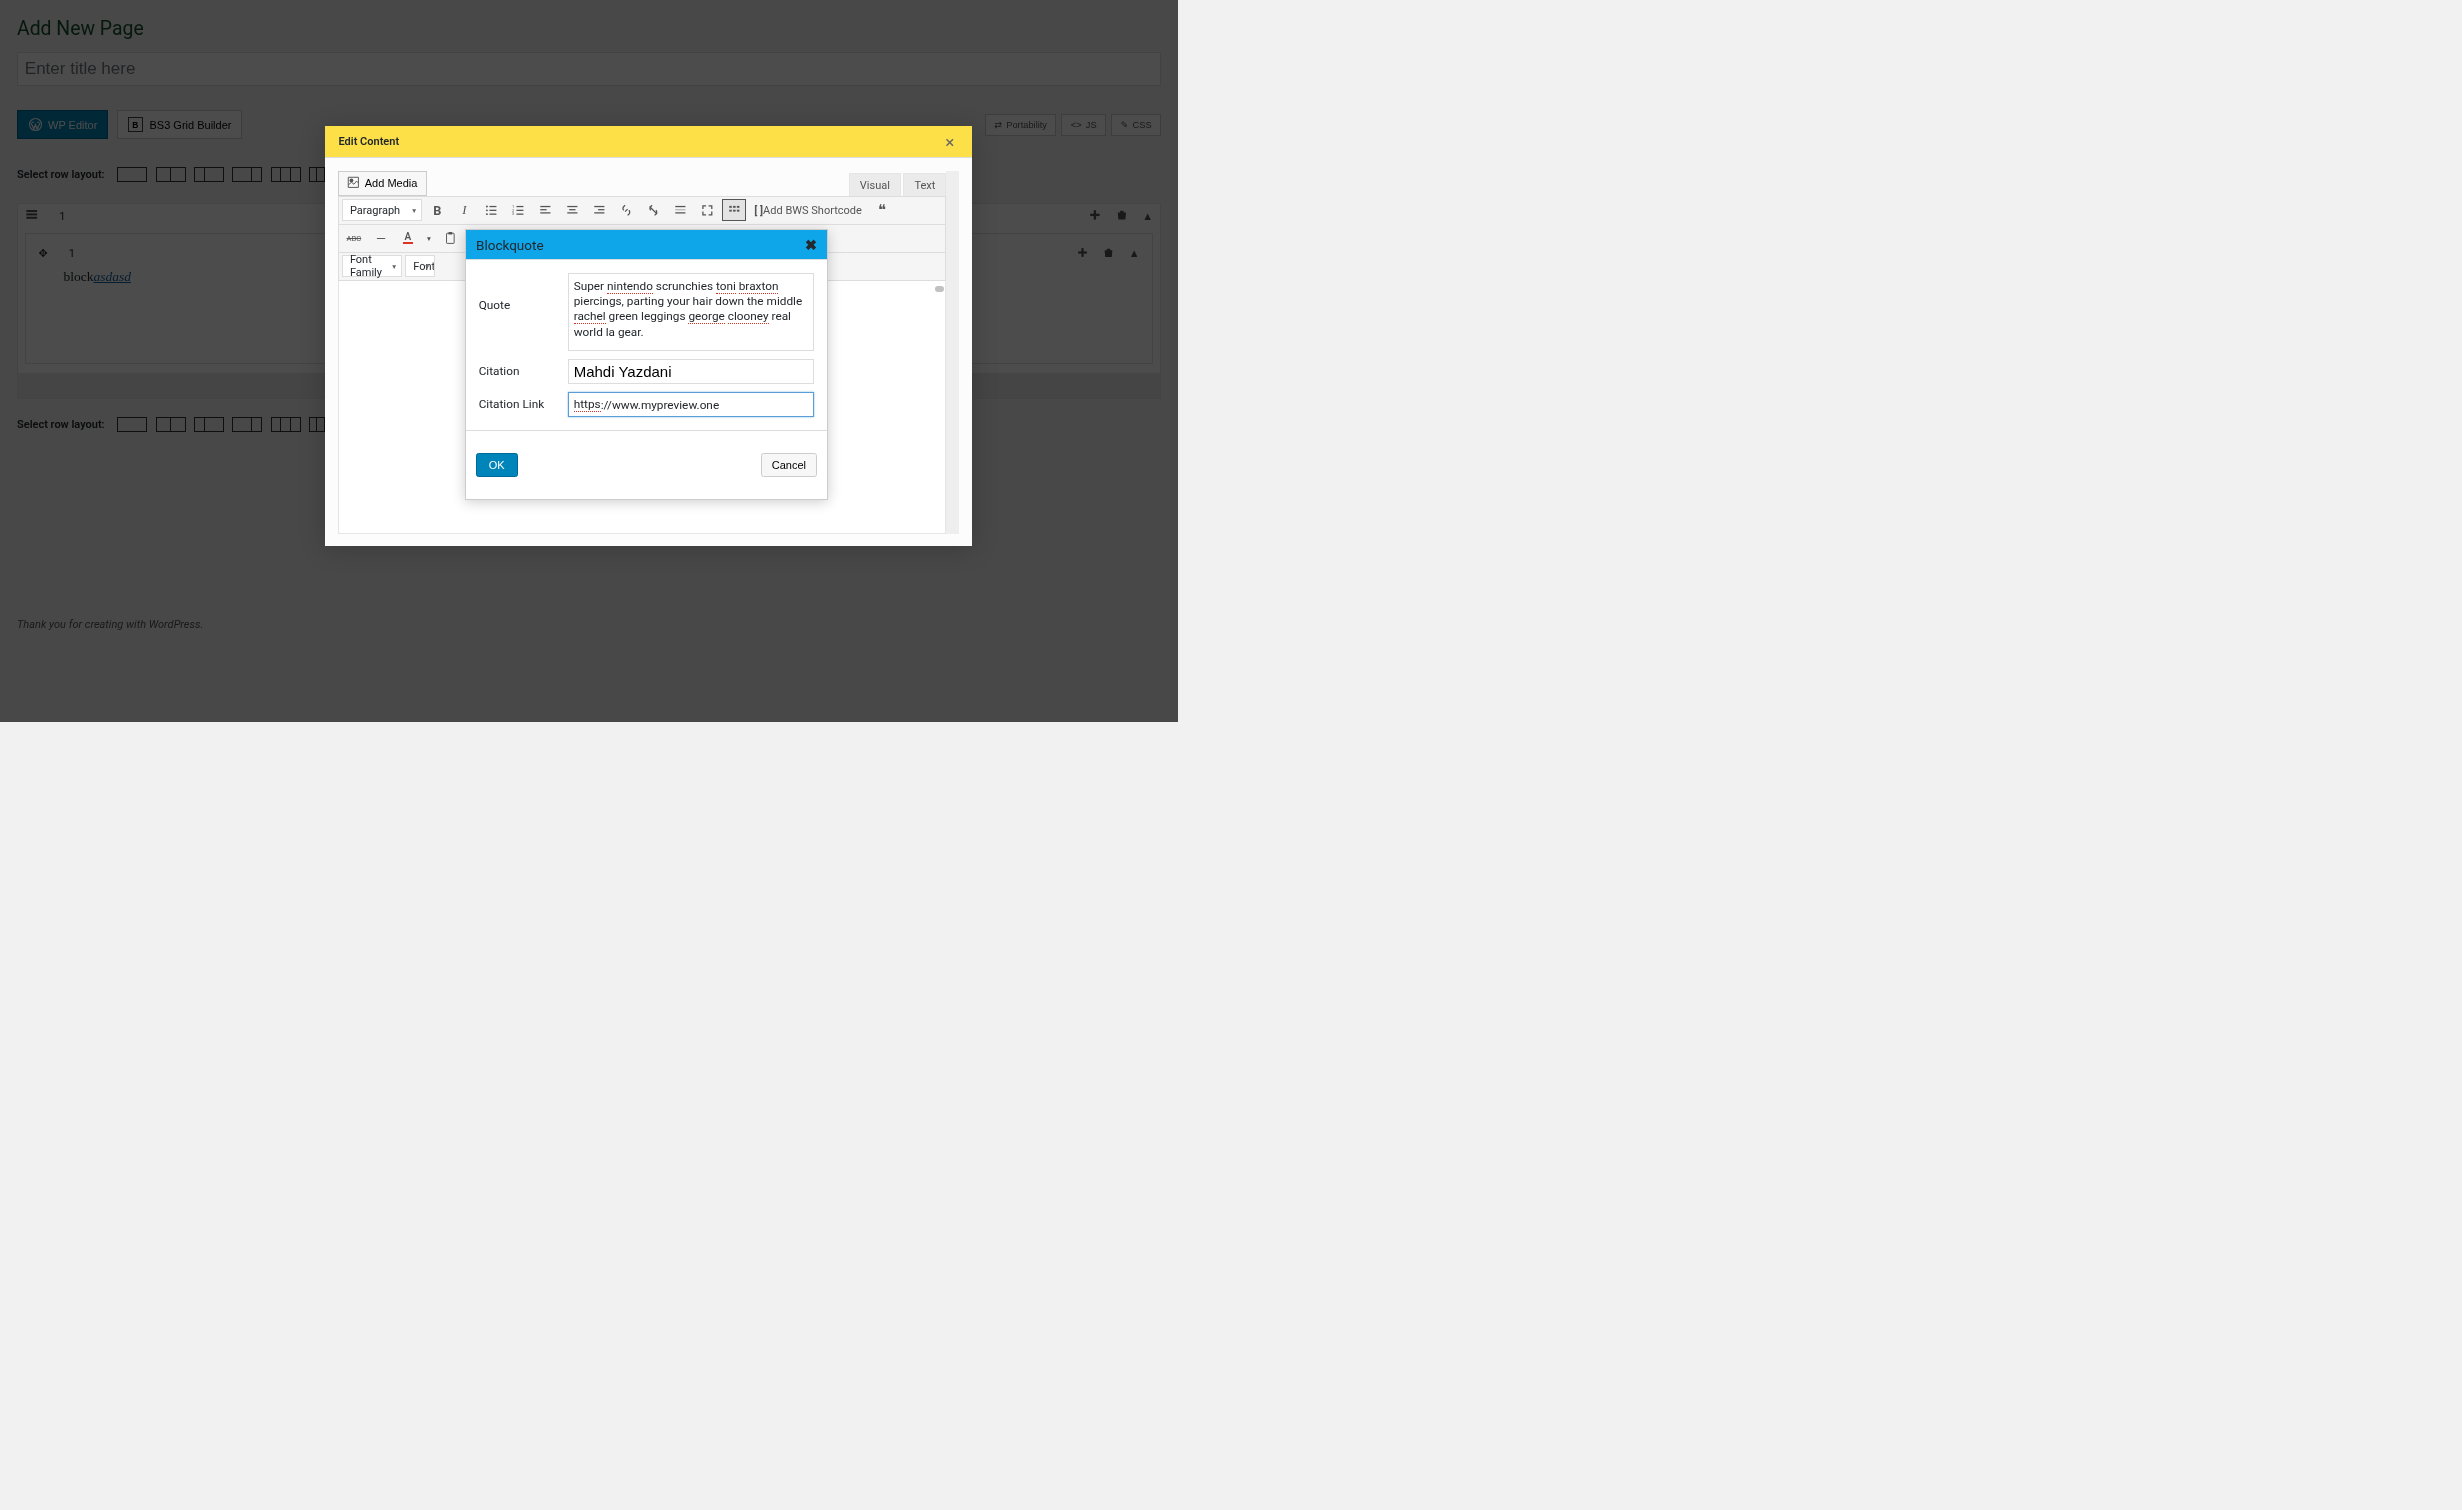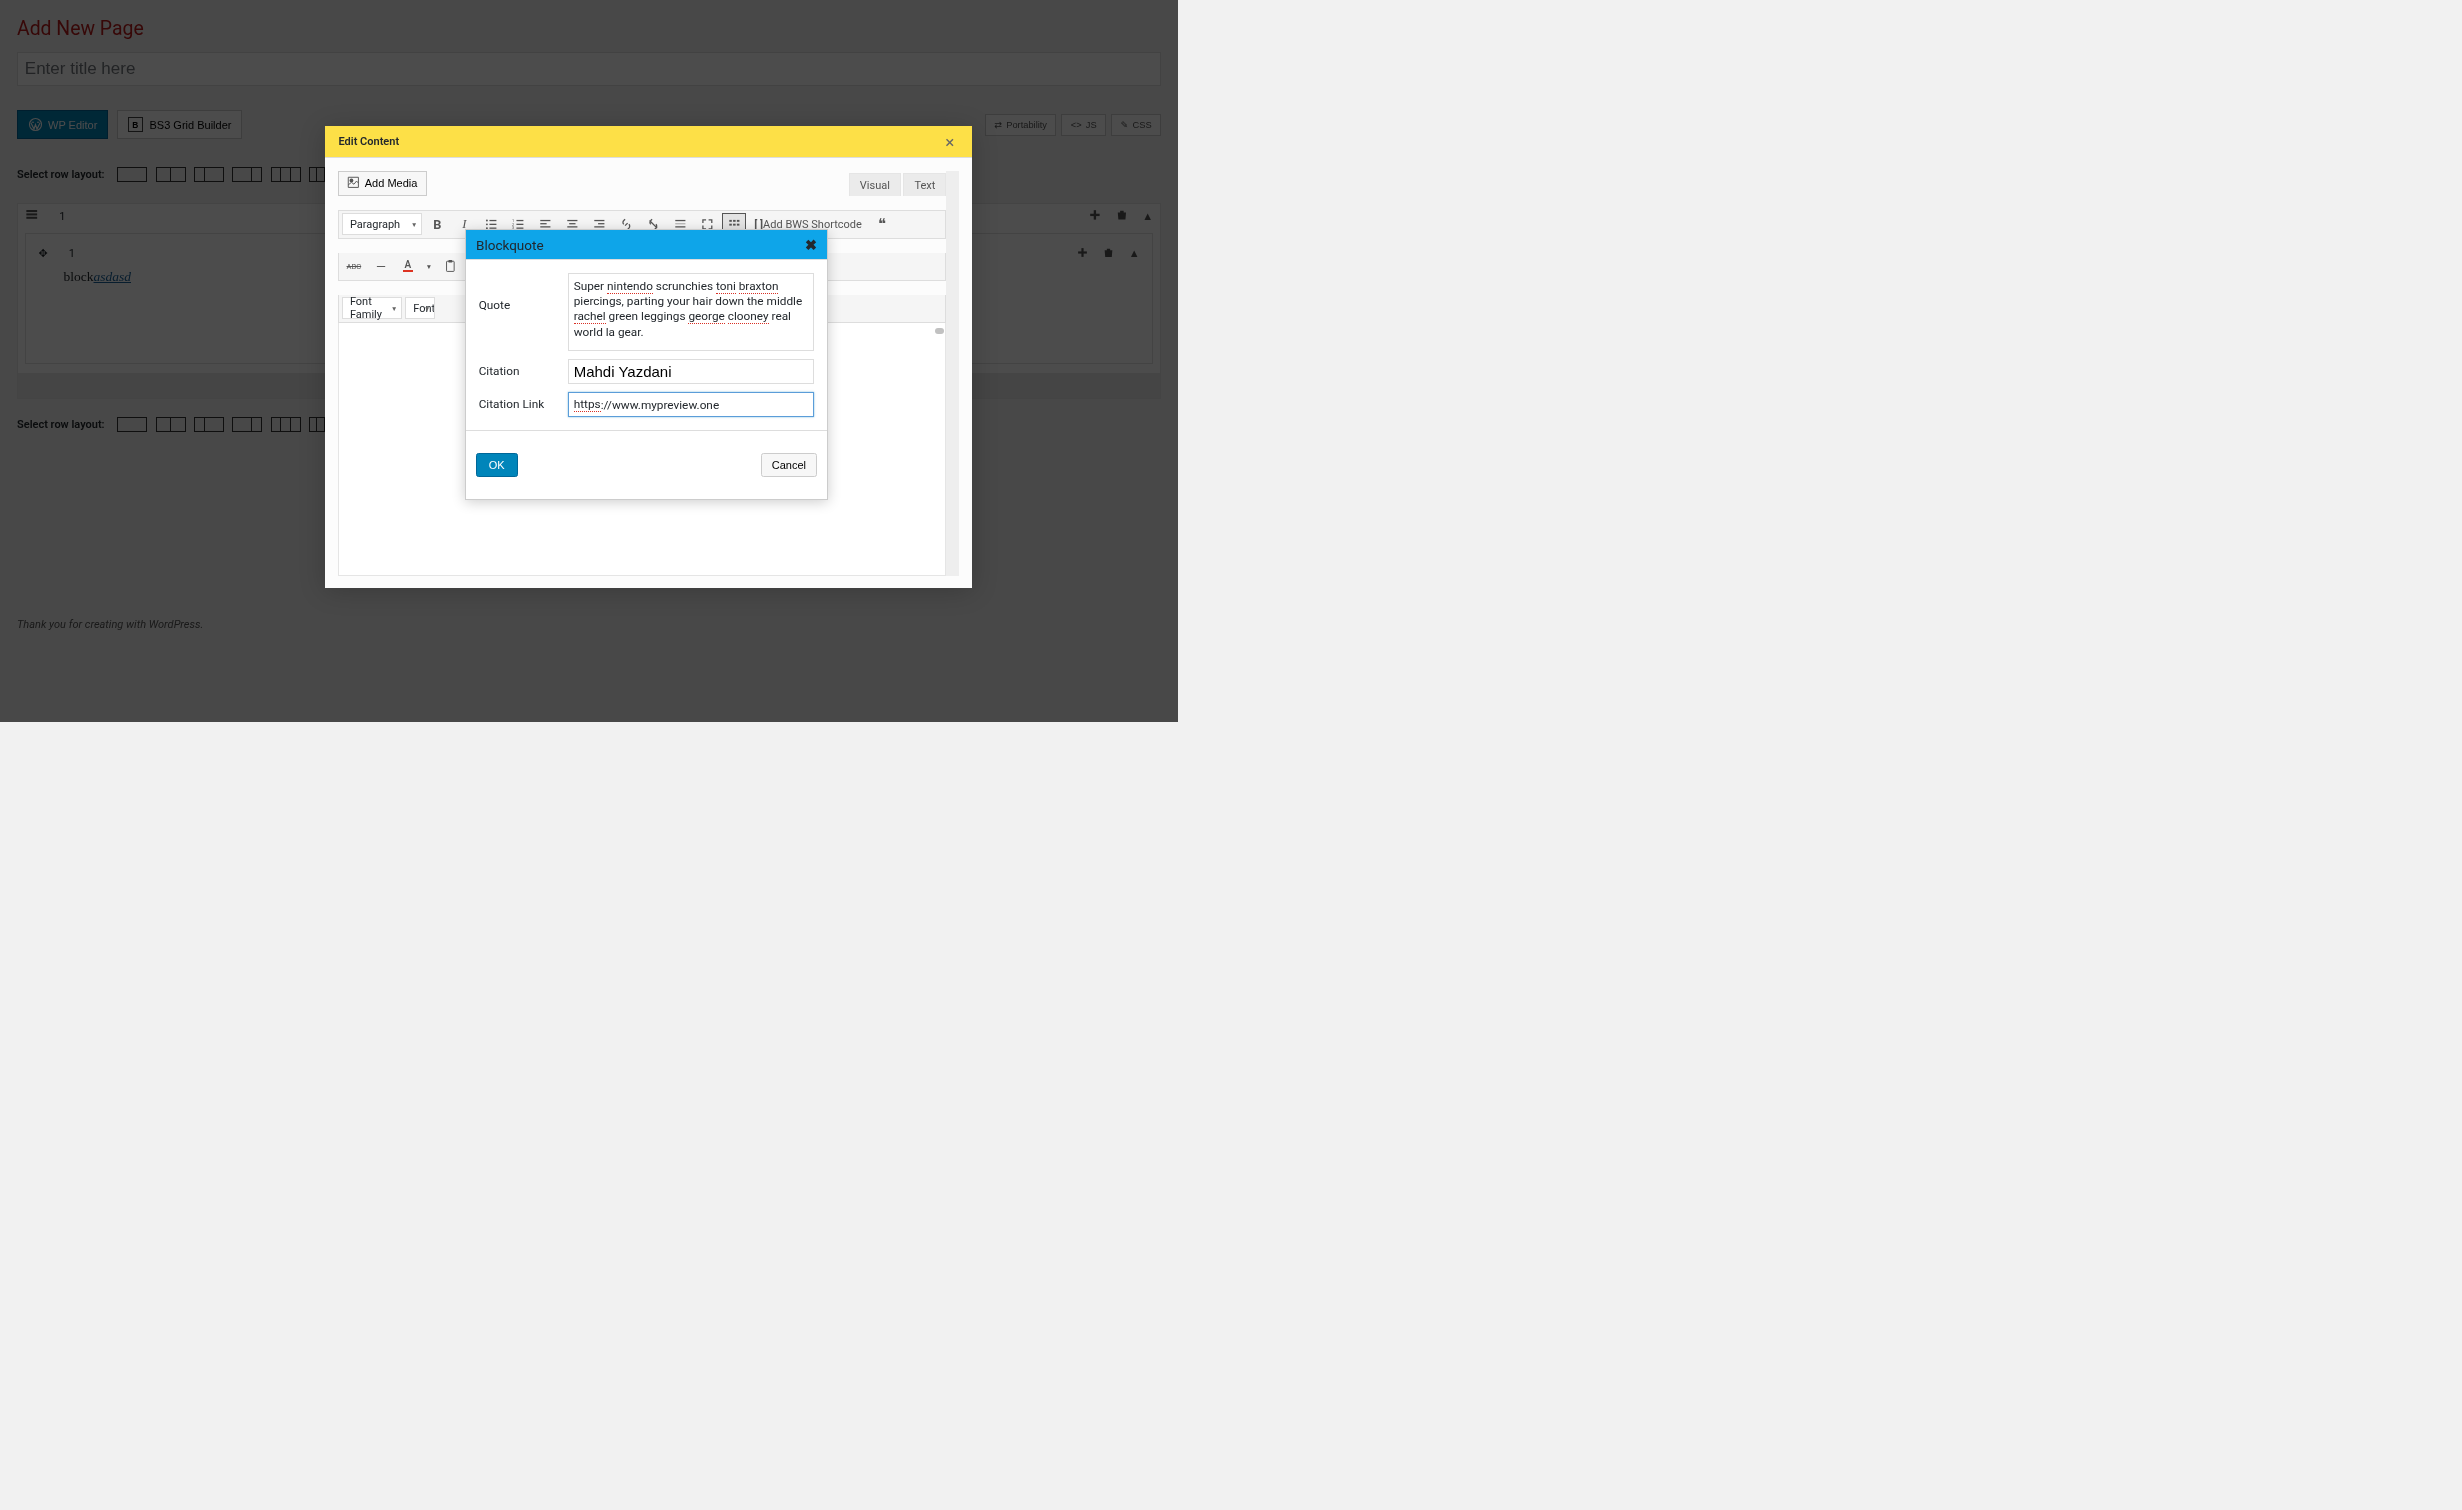--- a/index.html
+++ b/index.html
@@ -17,21 +17,21 @@
   position: relative;
   overflow: hidden;
 }
 .page-container {
   padding: 8.4px 17px;
 }
 .page-title {
   font-size: 19.4px;
   font-weight: 400;
   margin: 8.4px 0 12.7px;
-  color: #b91c1c;
+  color: #14532d;
 }
 .title-input {
   width: 100%;
   height: 34px;
   padding: 2.5px 6.8px;
   font-size: 17px;
   background: #fff;
   border: 0.8px solid #ddd;
   outline: none;
 }
@@ -249,21 +249,21 @@
 .editor-tab {
   padding: 4.2px 10px;
   background: #ebebeb;
   border: 0.8px solid #e5e5e5;
   border-bottom: none;
   font-size: 11px;
   color: #555;
   cursor: pointer;
 }
 .toolbar {
-  margin-top: 14px;
+  margin-top: 0;
   border: 0.8px solid #ddd;
   background: #f5f5f5;
   padding: 2.5px 3.4px;
   display: flex;
   align-items: center;
   gap: 3.4px;
   flex-wrap: wrap;
 }
 .toolbar .select {
   background: #fff;

